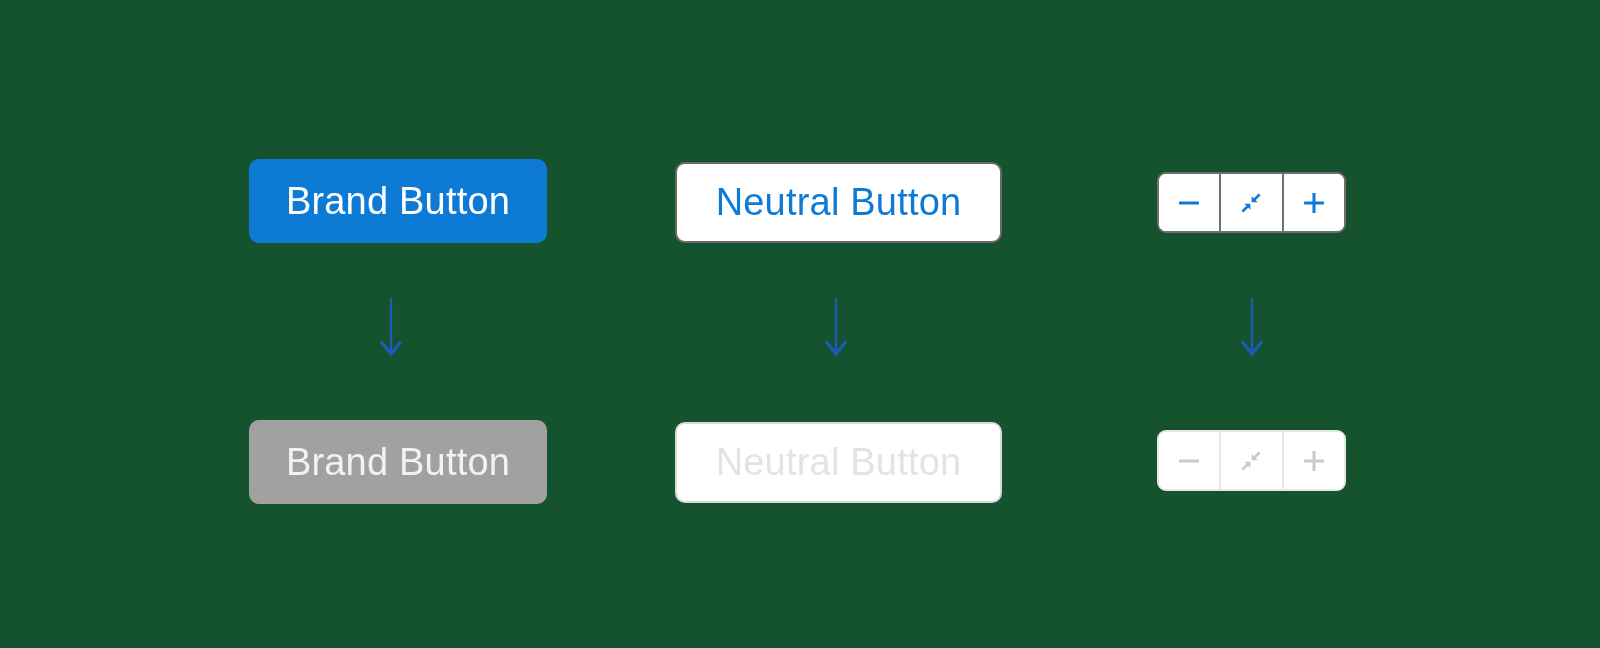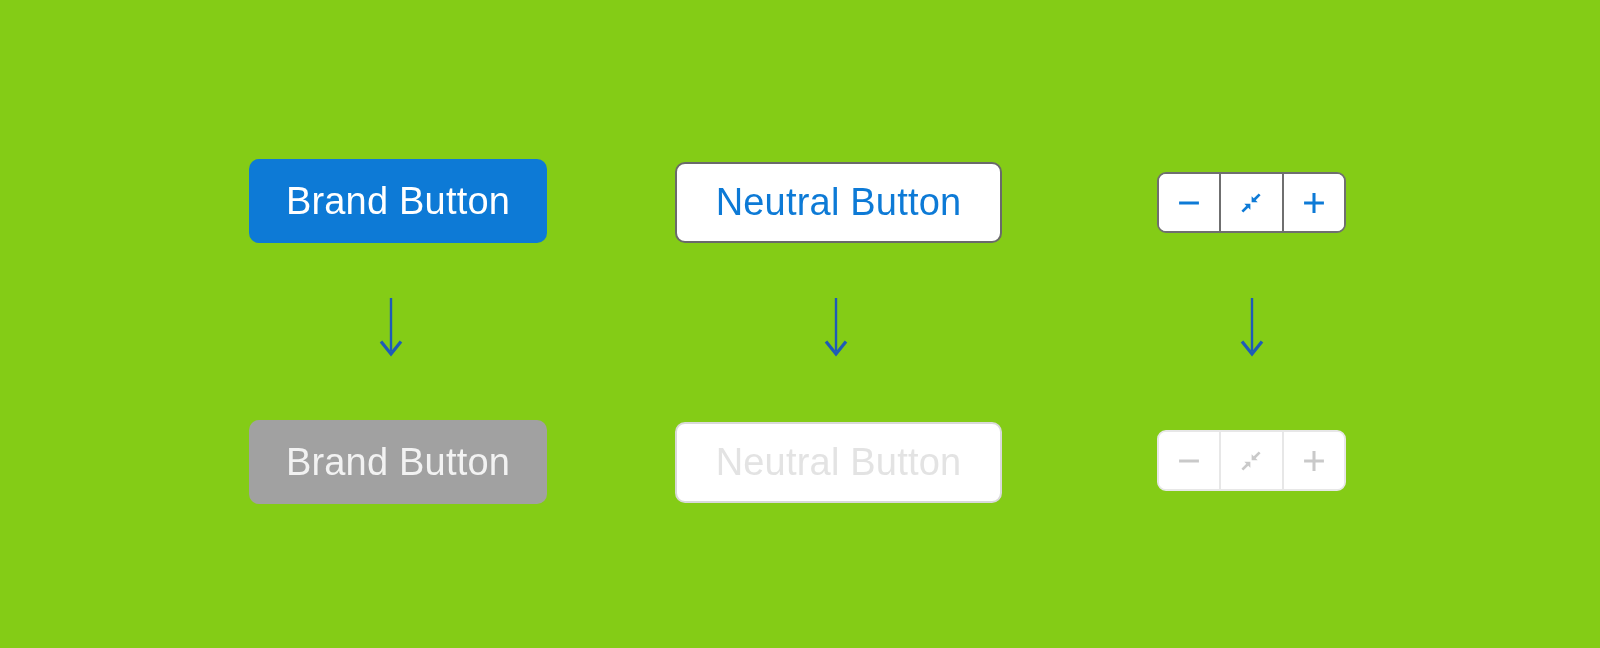--- a/index.html
+++ b/index.html
@@ -5,21 +5,21 @@
   html, body {
     margin: 0;
     padding: 0;
     background: #ffffff;
     font-family: "Liberation Sans", "DejaVu Sans", sans-serif;
   }
   .canvas {
     position: relative;
     width: 1600px;
     height: 648px;
-    background: #84cc16;
+    background: #14532d;
     overflow: hidden;
   }
 
   
   button {
     font-family: inherit;
     padding: 0;
     margin: 0;
     background: transparent;
     border: none;

